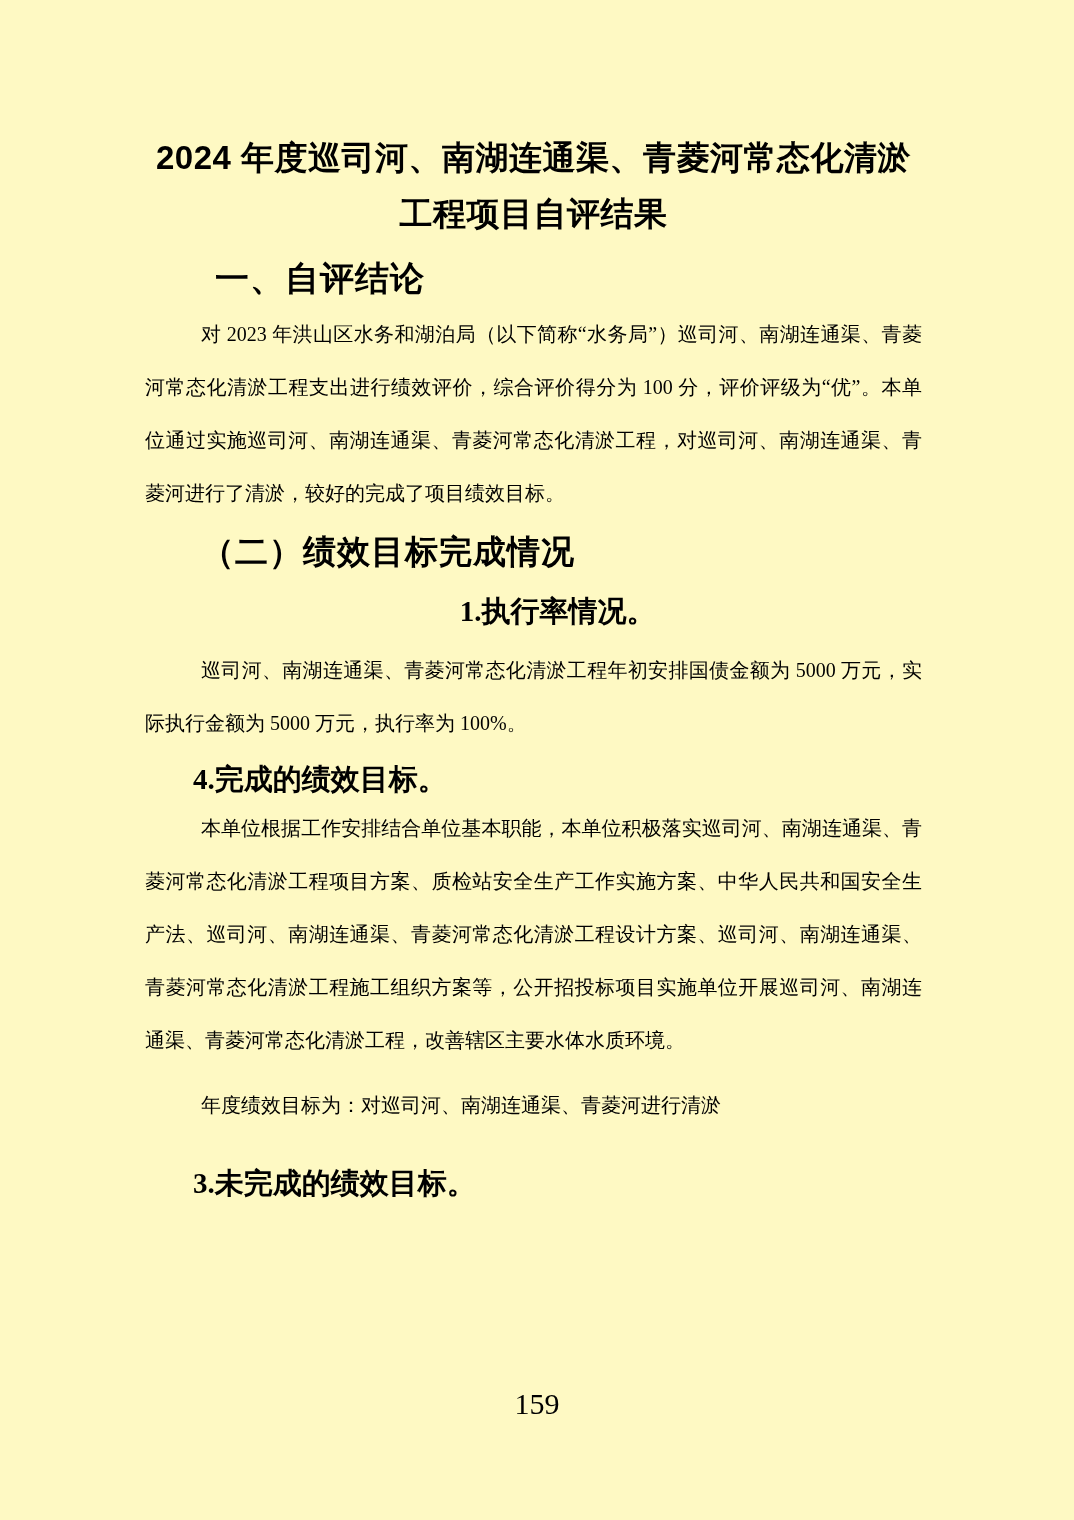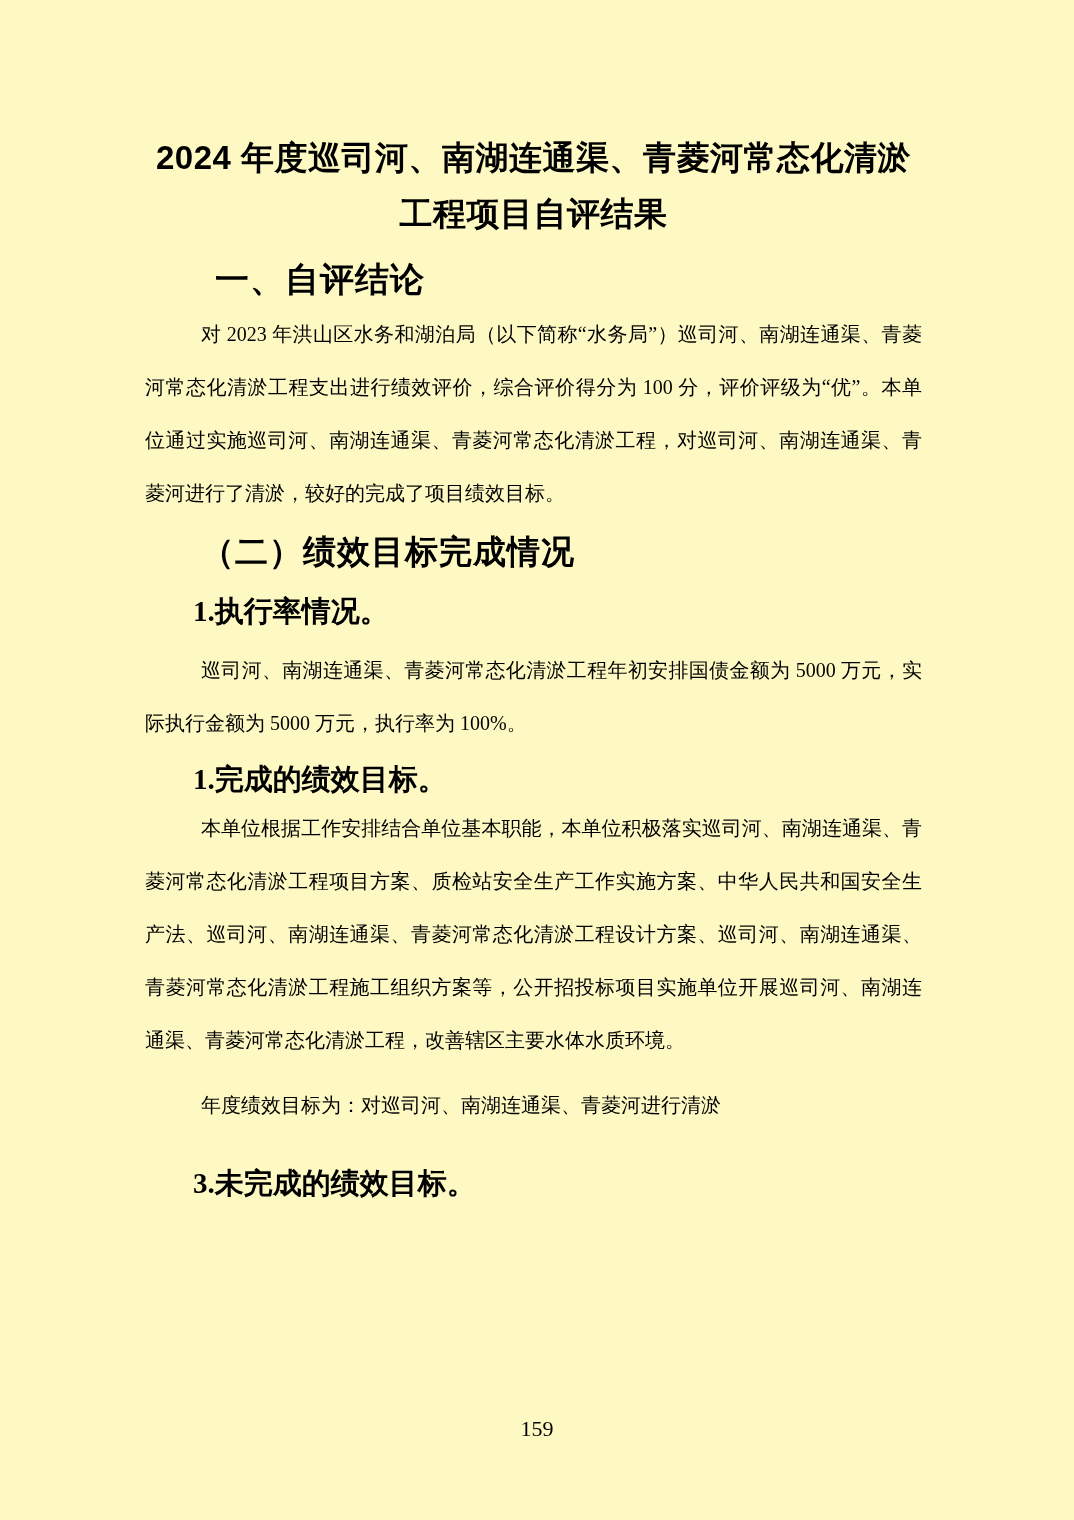--- a/index.html
+++ b/index.html
@@ -22,21 +22,21 @@
   }
   .doc-title {
     font-family: "Liberation Sans", "DejaVu Sans", sans-serif;
     font-weight: bold;
     font-size: 33px;
     line-height: 56px;
     text-align: center;
     letter-spacing: 0.5px;
   }
   .h2 {
-    font-family: Liberation Sans, sans-serif;
+    font-family: Liberation Serif, serif;
     font-weight: bold;
     font-size: 34px;
     line-height: 46px;
     margin-top: 14px;
     text-indent: 70px;
     letter-spacing: 1px;
   }
   .h3 {
     font-family: "Liberation Serif", "DejaVu Serif", serif;
     font-weight: bold;
@@ -46,40 +46,40 @@
     text-indent: 56px;
     letter-spacing: 1px;
   }
   .h4 {
     font-family: "Liberation Serif", "DejaVu Serif", serif;
     font-weight: bold;
     font-size: 29px;
     line-height: 42px;
     text-indent: 48px;
   }
-  .h4-1 { margin-top: 14px; }
+  .h4-1 { margin-top: 14px; text-align: center; }
   .h4-2 { margin-top: 8px; }
   .h4-3 { margin-top: 30px; }
   .para {
     font-size: 20px;
     line-height: 53px;
     text-align: justify;
     text-indent: 56px;
     margin-top: 6px;
   }
   .para-exec { margin-top: 12px; }
   .para-goal { margin-top: 12px; }
   .para-detail { margin-top: 2px; }
   .page-number {
     position: absolute;
-    bottom: 77px;
+    bottom: 102px;
     left: 0;
     width: 100%;
     text-align: center;
-    font-size: 22px;
+    font-size: 30px;
     line-height: 28px;
     font-family: "Liberation Serif", "DejaVu Serif", serif;
   }
 </style>
 </head>
 <body>
 
 <div class="page">
   <div class="content">
 
@@ -89,21 +89,21 @@
 
 
     <div class="para">对 2023 年洪山区水务和湖泊局（以下简称“水务局”）巡司河、南湖连通渠、青菱河常态化清淤工程支出进行绩效评价，综合评价得分为 100 分，评价评级为“优”。本单位通过实施巡司河、南湖连通渠、青菱河常态化清淤工程，对巡司河、南湖连通渠、青菱河进行了清淤，较好的完成了项目绩效目标。</div>
 
     <div class="h3">（二）绩效目标完成情况</div>
 
     <div class="h4 h4-1">1.执行率情况。</div>
 
     <div class="para para-exec">巡司河、南湖连通渠、青菱河常态化清淤工程年初安排国债金额为 5000 万元，实际执行金额为 5000 万元，执行率为 100%。</div>
 
-    <div class="h4 h4-2">1.完成的绩效目标。</div>
+    <div class="h4 h4-2">4.完成的绩效目标。</div>
 
     <div class="para para-detail">本单位根据工作安排结合单位基本职能，本单位积极落实巡司河、南湖连通渠、青菱河常态化清淤工程项目方案、质检站安全生产工作实施方案、中华人民共和国安全生产法、巡司河、南湖连通渠、青菱河常态化清淤工程设计方案、巡司河、南湖连通渠、青菱河常态化清淤工程施工组织方案等，公开招投标项目实施单位开展巡司河、南湖连通渠、青菱河常态化清淤工程，改善辖区主要水体水质环境。</div>
 
     <div class="para para-goal">年度绩效目标为：对巡司河、南湖连通渠、青菱河进行清淤</div>
 
     <div class="h4 h4-3">3.未完成的绩效目标。</div>
 
   </div>
 
   <div class="page-number">159</div>

